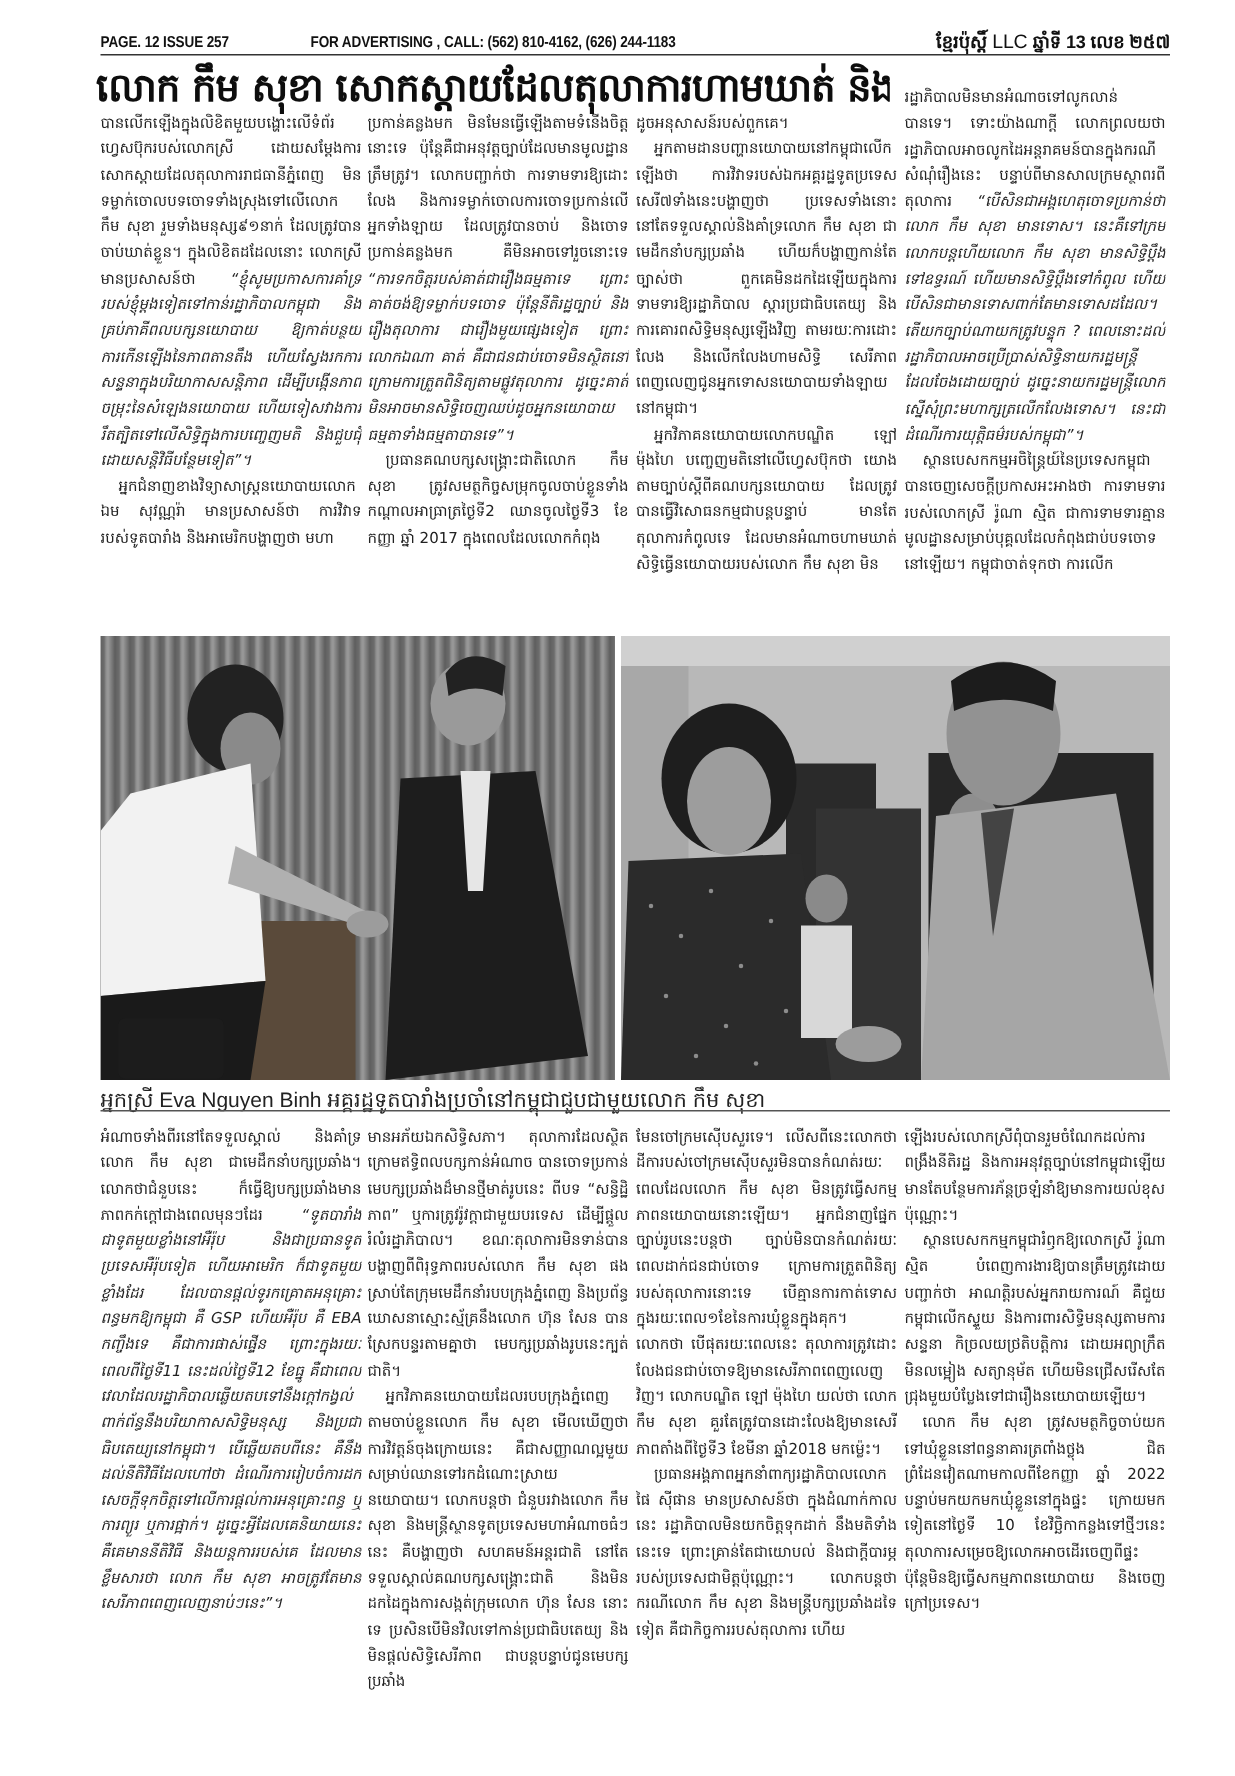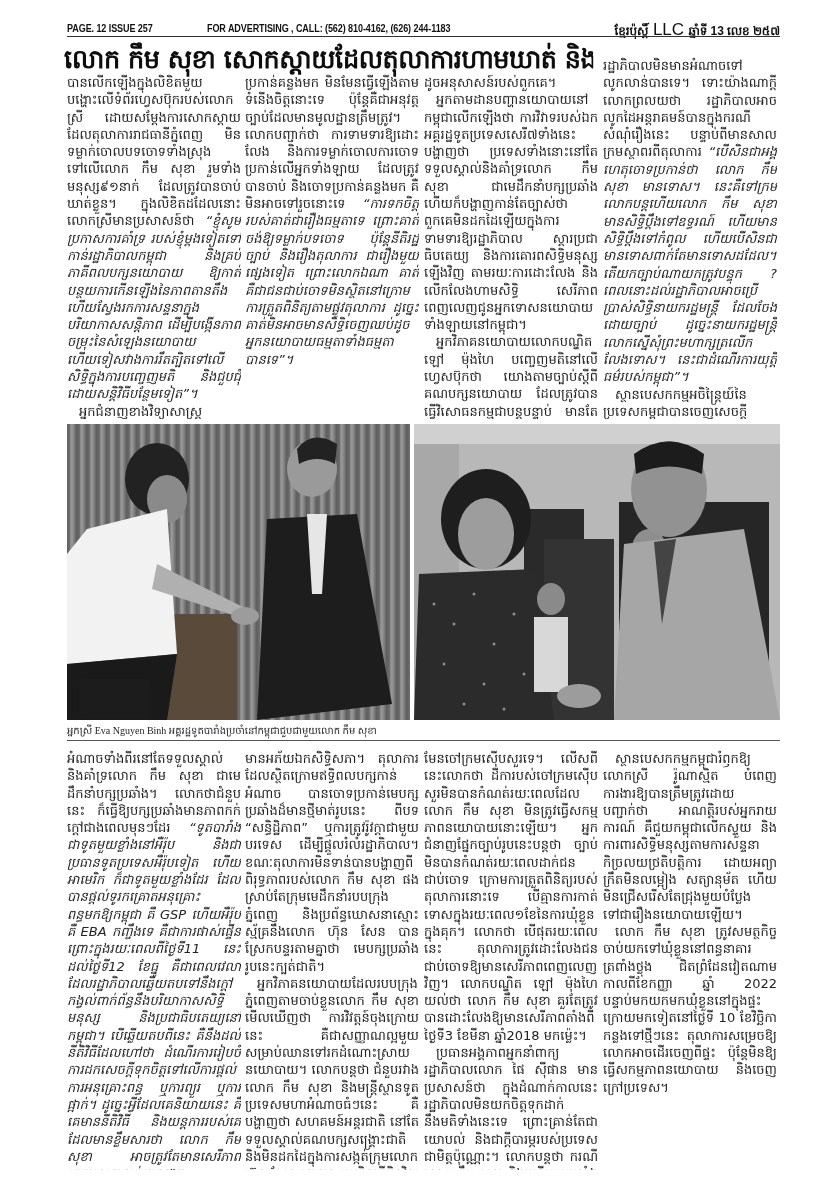--- a/index.html
+++ b/index.html
@@ -3,30 +3,30 @@
   <meta charset="utf-8">
   <style>
     html, body { margin: 0; padding: 0; background: #ffffff; }
     body { width: 823px; height: 1184px; position: relative; overflow: hidden; font-family: "DejaVu Sans", sans-serif; color: #1a1a1a; }
     .page { position: absolute; left: 67px; top: 0; width: 713px; height: 1184px; }
     .header { position: absolute; top: 20px; left: 0; width: 713px; height: 16px; font-family: "Liberation Sans", sans-serif; font-weight: bold; font-size: 10.5px; letter-spacing: -0.1px; color: #111; white-space: nowrap; }
     .header .page-no { position: absolute; left: 0; top: 2px; transform: scaleX(0.86); transform-origin: left; }
     .header .ad { position: absolute; left: 140px; top: 2px; transform: scaleX(0.86); transform-origin: left; }
     .header .masthead { position: absolute; right: 0; top: 0; font-size: 12px; font-weight: normal; }
     .header .masthead b { font-weight: bold; }
-    .header .masthead .llc { font-family: "Liberation Sans", sans-serif; font-weight: normal; font-size: 17px; }
+    .header .masthead .llc { font-family: "Liberation Sans", sans-serif; font-weight: normal; font-size: 13px; }
     .rule-top { position: absolute; top: 36px; left: 0; width: 713px; height: 0; border-top: 1.5px solid #333; }
     .headline { position: absolute; top: 40px; left: -3px; width: 540px; font-family: "DejaVu Serif", serif; font-weight: bold; font-size: 26px; line-height: 38px; white-space: nowrap; letter-spacing: -0.5px; color: #0d0d0d; transform: scaleX(0.98); transform-origin: left; overflow: hidden; }
-    .col { position: absolute; width: 174px; font-size: 13px; line-height: 17.3px; text-align: justify; color: #222; font-family: "DejaVu Sans", sans-serif; overflow: hidden; }
+    .col { position: absolute; width: 174px; font-size: 10px; line-height: 17.3px; text-align: justify; color: #222; font-family: "DejaVu Sans", sans-serif; overflow: hidden; }
     .col p { margin: 0; text-indent: 0; }
     .col p.ind { text-indent: 12px; }
     .col i { font-style: italic; }
     .photo { position: absolute; overflow: hidden; background: #888; }
     .photo svg { display: block; width: 100%; height: 100%; }
-    .caption { position: absolute; top: 724px; font-family: Liberation Serif, serif; font-size: 10px; white-space: nowrap; color: #222; }
+    .caption { position: absolute; top: 724px; font-family: Liberation Sans, sans-serif; font-size: 14px; white-space: nowrap; color: #222; }
     .rule-caption { position: absolute; top: 740px; left: 0; width: 713px; border-top: 1px solid #555; }
   </style>
 </head>
 <body>
 
 <div class="page">
 
   <div class="header">
     <span class="page-no">PAGE. 12  ISSUE 257</span>
     <span class="ad">FOR ADVERTISING ,  CALL: (562) 810-4162, (626) 244-1183</span>
@@ -37,20 +37,21 @@
   <div class="rule-top"></div>
 
   <h1 class="headline" style="margin:0;">លោក កឹម សុខា សោកស្ដាយដែលតុលាការហាមឃាត់ និងព្រួយ...</h1>
 
   <div class="col" id="uc0" style="left:0; top:74px; height:345px;">
       <p><span>បានលើកឡើងក្នុងលិខិតមួយបង្ហោះលើទំព័រហ្វេសប៊ុករបស់លោកស្រី ដោយសម្ដែងការសោកស្ដាយដែលតុលាការរាជធានីភ្នំពេញ មិនទម្លាក់ចោលបទចោទទាំងស្រុងទៅលើលោក កឹម សុខា រួមទាំងមនុស្ស៩១នាក់ ដែលត្រូវបានចាប់ឃាត់ខ្លួន។ ក្នុងលិខិតដដែលនោះ លោកស្រីមានប្រសាសន៍ថា </span><i>“ខ្ញុំសូមប្រកាសការគាំទ្រ របស់ខ្ញុំម្ដងទៀតទៅកាន់រដ្ឋាភិបាលកម្ពុជា និងគ្រប់ភាគីពលបក្សនយោបាយ ឱ្យកាត់បន្ថយការកើនឡើងនៃភាពតានតឹង ហើយស្វែងរកការសន្ទនាក្នុងបរិយាកាសសន្តិភាព ដើម្បីបង្កើនភាពចម្រុះនៃសំឡេងនយោបាយ ហើយទៀសវាងការរឹតត្បិតទៅលើសិទ្ធិក្នុងការបញ្ចេញមតិ និងជួបជុំដោយសន្តិវិធីបន្ថែមទៀត”។</i></p>
       <p class="ind"><span>អ្នកជំនាញខាងវិទ្យាសាស្ត្រនយោបាយលោក ឯម សុវណ្ណរ៉ា មានប្រសាសន៍ថា ការវិវាទរបស់ទូតបារាំង និងអាមេរិកបង្ហាញថា មហា</span></p>
     </div>
   <div class="col" id="uc1" style="left:178px; top:74px; height:345px;">
       <p><span>ប្រកាន់គន្លងមក មិនមែនធ្វើឡើងតាមទំនើងចិត្តនោះទេ ប៉ុន្តែគឺជាអនុវត្តច្បាប់ដែលមានមូលដ្ឋានត្រឹមត្រូវ។ លោកបញ្ជាក់ថា ការទាមទារឱ្យដោះលែង និងការទម្លាក់ចោលការចោទប្រកាន់លើអ្នកទាំងឡាយ ដែលត្រូវបានចាប់ និងចោទប្រកាន់គន្លងមក គឺមិនអាចទៅរួចនោះទេ </span><i>“ការទកចិត្តរបស់គាត់ជារឿងធម្មតាទេ ព្រោះគាត់ចង់ឱ្យទម្លាក់បទចោទ ប៉ុន្តែនីតិរដ្ឋច្បាប់ និងរឿងតុលាការ ជារឿងមួយផ្សេងទៀត ព្រោះលោកឯណា គាត់ គឺជាជនជាប់ចោទមិនស្ថិតនៅក្រោមការត្រួតពិនិត្យតាមផ្លូវតុលាការ ដូច្នេះគាត់មិនអាចមានសិទ្ធិចេញឈប់ដូចអ្នកនយោបាយធម្មតាទាំងធម្មតាបានទេ”។</i></p>
+      <p class="ind"><span>ប្រធានគណបក្សសង្គ្រោះជាតិលោក កឹម សុខា ត្រូវសមត្ថកិច្ចសម្រុកចូលចាប់ខ្លួនទាំងកណ្ដាលអាធ្រាត្រថ្ងៃទី2 ឈានចូលថ្ងៃទី3 ខែកញ្ញា ឆ្នាំ 2017 ក្នុងពេលដែលលោកកំពុង</span></p>
     </div>
   <div class="col" id="uc2" style="left:357px; top:74px; height:345px;">
       <p><span>ដូចអនុសាសន៍របស់ពួកគេ។</span></p>
       <p class="ind"><span>អ្នកតាមដានបញ្ហានយោបាយនៅកម្ពុជាលើកឡើងថា ការវិវាទរបស់ឯកអគ្គរដ្ឋទូតប្រទេសសេរី៧ទាំងនេះបង្ហាញថា ប្រទេសទាំងនោះនៅតែទទួលស្គាល់និងគាំទ្រលោក កឹម សុខា ជាមេដឹកនាំបក្សប្រឆាំង ហើយក៏បង្ហាញកាន់តែច្បាស់ថា ពួកគេមិនដកដៃឡើយក្នុងការទាមទារឱ្យរដ្ឋាភិបាល ស្ដារប្រជាធិបតេយ្យ និងការគោរពសិទ្ធិមនុស្សឡើងវិញ តាមរយៈការដោះលែង និងលើកលែងហាមសិទ្ធិ សេរីភាពពេញលេញជូនអ្នកទោសនយោបាយទាំងឡាយនៅកម្ពុជា។</span></p>
       <p class="ind"><span>អ្នកវិភាគនយោបាយលោកបណ្ឌិត ឡៅ ម៉ុងហៃ បញ្ចេញមតិនៅលើហ្វេសប៊ុកថា យោងតាមច្បាប់ស្ដីពីគណបក្សនយោបាយ ដែលត្រូវបានធ្វើវិសោធនកម្មជាបន្តបន្ទាប់ មានតែតុលាការកំពូលទេ ដែលមានអំណាចហាមឃាត់សិទ្ធិធ្វើនយោបាយរបស់លោក កឹម សុខា មិន</span></p>
     </div>
   <div class="col" id="uc3" style="left:536px; top:57px; height:362px;">
       <p><span>រដ្ឋាភិបាលមិនមានអំណាចទៅលូកលាន់បានទេ។ ទោះយ៉ាងណាក្ដី លោកព្រលយថា រដ្ឋាភិបាលអាចលូកដៃអន្តរាគមន៍បានក្នុងករណីសំណុំរឿងនេះ បន្ទាប់ពីមានសាលក្រមស្ថាពរពីតុលាការ </span><i>“បើសិនជាអង្គហេតុចោទប្រកាន់ថា លោក កឹម សុខា មានទោស។ នេះគឺទៅក្រមលោកបន្តហើយលោក កឹម សុខា មានសិទ្ធិប្ដឹងទៅឧទ្ធរណ៍ ហើយមានសិទ្ធិប្ដឹងទៅកំពូល ហើយបើសិនជាមានទោសពាក់តែមានទោសដដែល។ តើយកច្បាប់ណាយកត្រូវបន្ទុក ? ពេលនោះដល់រដ្ឋាភិបាលអាចប្រើប្រាស់សិទ្ធិនាយករដ្ឋមន្ត្រី ដែលចែងដោយច្បាប់ ដូច្នេះនាយករដ្ឋមន្ត្រីលោកស្នើសុំព្រះមហាក្សត្រលើកលែងទោស។ នេះជាដំណើរការយុត្តិធម៌របស់កម្ពុជា”។</i></p>
       <p class="ind"><span>ស្ថានបេសកកម្មអចិន្ត្រៃយ៍នៃប្រទេសកម្ពុជាបានចេញសេចក្ដីប្រកាសអះអាងថា ការទាមទាររបស់លោកស្រី រ៉ូណា ស្មិត ជាការទាមទារគ្មានមូលដ្ឋានសម្រាប់បុគ្គលដែលកំពុងជាប់បទចោទនៅឡើយ។ កម្ពុជាចាត់ទុកថា ការលើក</span></p>
     </div>
@@ -125,17 +126,18 @@
     </div>
   <div class="col" id="lc1" style="left:178px; top:750px; height:420px;">
       <p><span>មានអភ័យឯកសិទ្ធិសភា។ តុលាការដែលស្ថិតក្រោមឥទ្ធិពលបក្សកាន់អំណាច បានចោទប្រកាន់មេបក្សប្រឆាំងដ៏មានថ្មីមាត់រូបនេះ ពីបទ “សន្ធិដ្ឋិភាព” ឬការត្រូវរ៉ូវក្ដាជាមួយបរទេស ដើម្បីផ្ដួលរំលំរដ្ឋាភិបាល។ ខណៈតុលាការមិនទាន់បានបង្ហាញពីពិរុទ្ធភាពរបស់លោក កឹម សុខា ផង ស្រាប់តែក្រុមមេដឹកនាំរបបក្រុងភ្នំពេញ និងប្រព័ន្ធឃោសនាស្មោះស្ម័គ្រនឹងលោក ហ៊ុន សែន បានស្រែកបន្ទរតាមគ្នាថា មេបក្សប្រឆាំងរូបនេះក្បត់ជាតិ។</span></p>
       <p class="ind"><span>អ្នកវិភាគនយោបាយដែលរបបក្រុងភ្នំពេញតាមចាប់ខ្លួនលោក កឹម សុខា មើលឃើញថា ការវិវត្តន៍ចុងក្រោយនេះ គឺជាសញ្ញាណល្អមួយសម្រាប់ឈានទៅរកដំណោះស្រាយនយោបាយ។ លោកបន្តថា ជំនួបរវាងលោក កឹម សុខា និងមន្ត្រីស្ថានទូតប្រទេសមហាអំណាចធំៗនេះ គឺបង្ហាញថា សហគមន៍អន្តរជាតិ នៅតែទទួលស្គាល់គណបក្សសង្គ្រោះជាតិ និងមិនដកដៃក្នុងការសង្កត់ក្រុមលោក ហ៊ុន សែន នោះទេ ប្រសិនបើមិនវិលទៅកាន់ប្រជាធិបតេយ្យ និងមិនផ្ដល់សិទ្ធិសេរីភាព ជាបន្តបន្ទាប់ជូនមេបក្សប្រឆាំង</span></p>
     </div>
   <div class="col" id="lc2" style="left:357px; top:750px; height:420px;">
       <p><span>មែនចៅក្រមស៊ើបសួរទេ។ លើសពីនេះលោកថា ដីការបស់ចៅក្រមស៊ើបសួរមិនបានកំណត់រយៈពេលដែលលោក កឹម សុខា មិនត្រូវធ្វើសកម្មភាពនយោបាយនោះឡើយ។ អ្នកជំនាញផ្នែកច្បាប់រូបនេះបន្តថា ច្បាប់មិនបានកំណត់រយៈពេលដាក់ជនជាប់ចោទ ក្រោមការត្រួតពិនិត្យរបស់តុលាការនោះទេ បើគ្មានការកាត់ទោសក្នុងរយៈពេល១ខែនៃការឃុំខ្លួនក្នុងគុក។ លោកថា បើផុតរយៈពេលនេះ តុលាការត្រូវដោះលែងជនជាប់ចោទឱ្យមានសេរីភាពពេញលេញវិញ។ លោកបណ្ឌិត ឡៅ ម៉ុងហៃ យល់ថា លោក កឹម សុខា គួរតែត្រូវបានដោះលែងឱ្យមានសេរីភាពតាំងពីថ្ងៃទី3 ខែមីនា ឆ្នាំ2018 មកម្ល៉េះ។</span></p>
       <p class="ind"><span>ប្រធានអង្គភាពអ្នកនាំពាក្យរដ្ឋាភិបាលលោក ផៃ ស៊ីផាន មានប្រសាសន៍ថា ក្នុងដំណាក់កាលនេះ រដ្ឋាភិបាលមិនយកចិត្តទុកដាក់ នឹងមតិទាំងនេះទេ ព្រោះគ្រាន់តែជាយោបល់ និងជាក្ដីបារម្ភរបស់ប្រទេសជាមិត្តប៉ុណ្ណោះ។ លោកបន្តថា ករណីលោក កឹម សុខា និងមន្ត្រីបក្សប្រឆាំងដទៃទៀត គឺជាកិច្ចការរបស់តុលាការ ហើយ</span></p>
     </div>
   <div class="col" id="lc3" style="left:536px; top:750px; height:420px;">
+      <p><span>ឡើងរបស់លោកស្រីពុំបានរួមចំណែកដល់ការពង្រឹងនីតិរដ្ឋ និងការអនុវត្តច្បាប់នៅកម្ពុជាឡើយ មានតែបន្ថែមការភ័ន្តច្រឡំនាំឱ្យមានការយល់ខុសប៉ុណ្ណោះ។</span></p>
       <p class="ind"><span>ស្ថានបេសកកម្មកម្ពុជារំឭកឱ្យលោកស្រី រ៉ូណាស្មិត បំពេញការងារឱ្យបានត្រឹមត្រូវដោយបញ្ជាក់ថា អាណត្តិរបស់អ្នករាយការណ៍ គឺជួយកម្ពុជាលើកស្ទួយ និងការពារសិទ្ធិមនុស្សតាមការសន្ទនា កិច្រលយថ្រតិបត្តិការ ដោយអព្យាក្រឹតមិនលម្អៀង សត្យានុម័ត ហើយមិនជ្រើសរើសតែជ្រុងមួយបំប្លែងទៅជារឿងនយោបាយឡើយ។</span></p>
       <p class="ind"><span>លោក កឹម សុខា ត្រូវសមត្ថកិច្ចចាប់យកទៅឃុំខ្លួននៅពន្ធនាគារត្រពាំងថ្លុង ជិតព្រំដែនវៀតណាមកាលពីខែកញ្ញា ឆ្នាំ 2022 បន្ទាប់មកយកមកឃុំខ្លួននៅក្នុងផ្ទះ ក្រោយមកទៀតនៅថ្ងៃទី 10 ខែវិច្ឆិកាកន្លងទៅថ្មីៗនេះ តុលាការសម្រេចឱ្យលោកអាចដើរចេញពីផ្ទះ ប៉ុន្តែមិនឱ្យធ្វើសកម្មភាពនយោបាយ និងចេញក្រៅប្រទេស។</span></p>
     </div>
 
 </div>
 
 </body></html>

